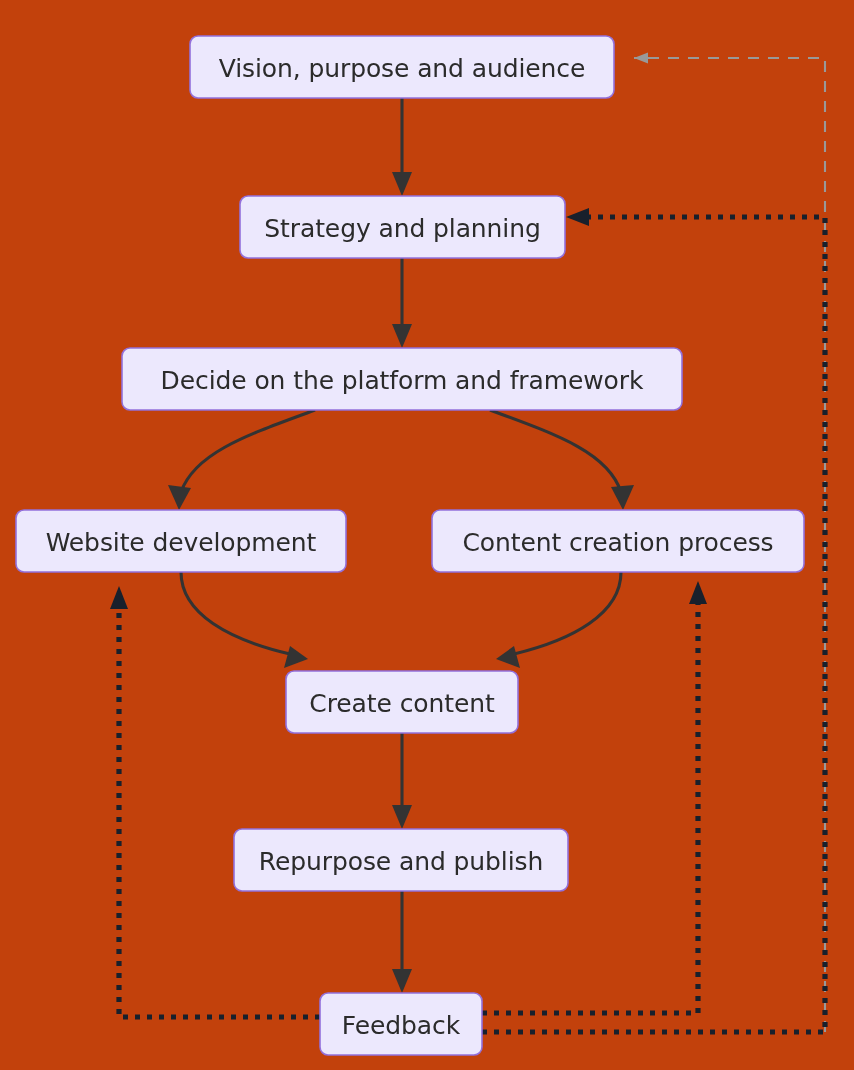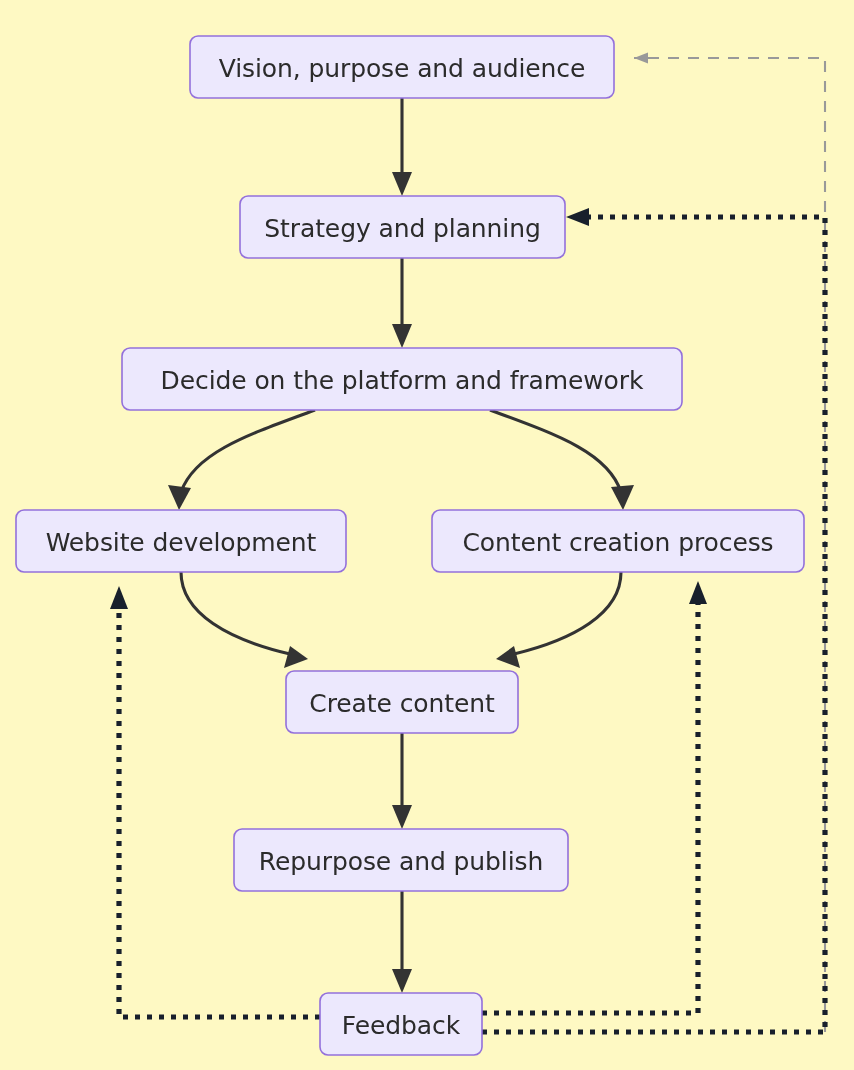--- a/index.html
+++ b/index.html
@@ -10,21 +10,21 @@
   body {
     width: 854px;
     height: 1070px;
     font-family: "DejaVu Sans", "Liberation Sans", sans-serif;
     overflow: hidden;
   }
   #flowchart-root {
     position: relative;
     width: 854px;
     height: 1070px;
-    background: #fef9c3;
+    background: #c2410c;
   }
   svg.diagram {
     position: absolute;
     top: 0;
     left: 0;
     width: 854px;
     height: 1070px;
     display: block;
   }
   .node-rect {

